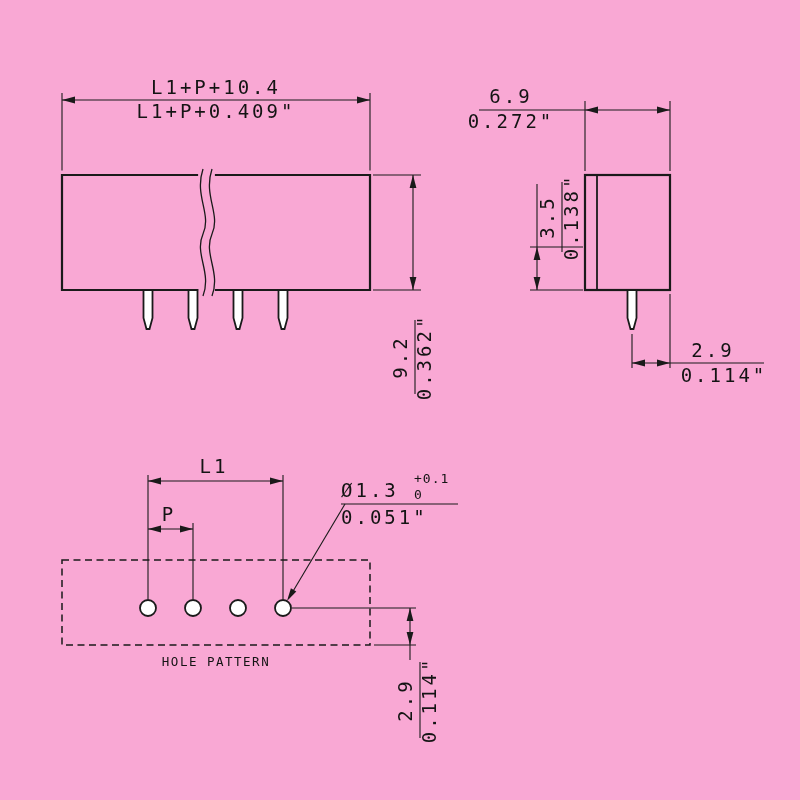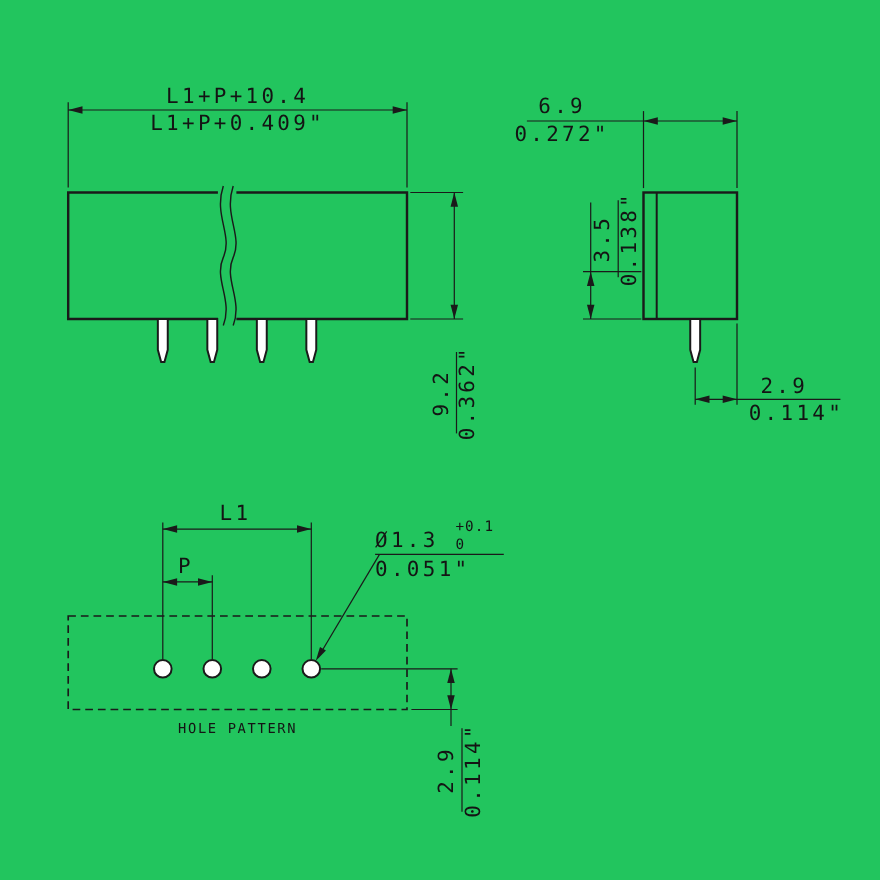--- a/index.html
+++ b/index.html
@@ -1,16 +1,16 @@
 <!DOCTYPE html>
 <html><head>
 <meta charset="utf-8">
 <style>
   html,body{margin:0;padding:0;background:#ffffff}
-  .stage{width:800px;height:800px;margin:0 auto;background:#22c55e}
+  .stage{width:800px;height:800px;margin:0 auto;background:#f9a8d4}
   svg{display:block}
   .thick{fill:none;stroke:#1a1a1a;stroke-width:2.2;stroke-linecap:square}
   .med{fill:none;stroke:#1a1a1a;stroke-width:1.8}
   .thin{fill:none;stroke:#1a1a1a;stroke-width:1.1}
   .break{fill:none;stroke:#1a1a1a;stroke-width:1.3}
   .dashed{fill:none;stroke:#1a1a1a;stroke-width:1.5;stroke-dasharray:7 4.5}
   .part{fill:#ffffff;stroke:#1a1a1a;stroke-width:1.8;stroke-linejoin:miter}
   .arrow{fill:#1a1a1a;stroke:none}
   text{fill:#141414;font-family:"DejaVu Sans Mono",monospace}
   .dim{font-size:19px;letter-spacing:3px}

